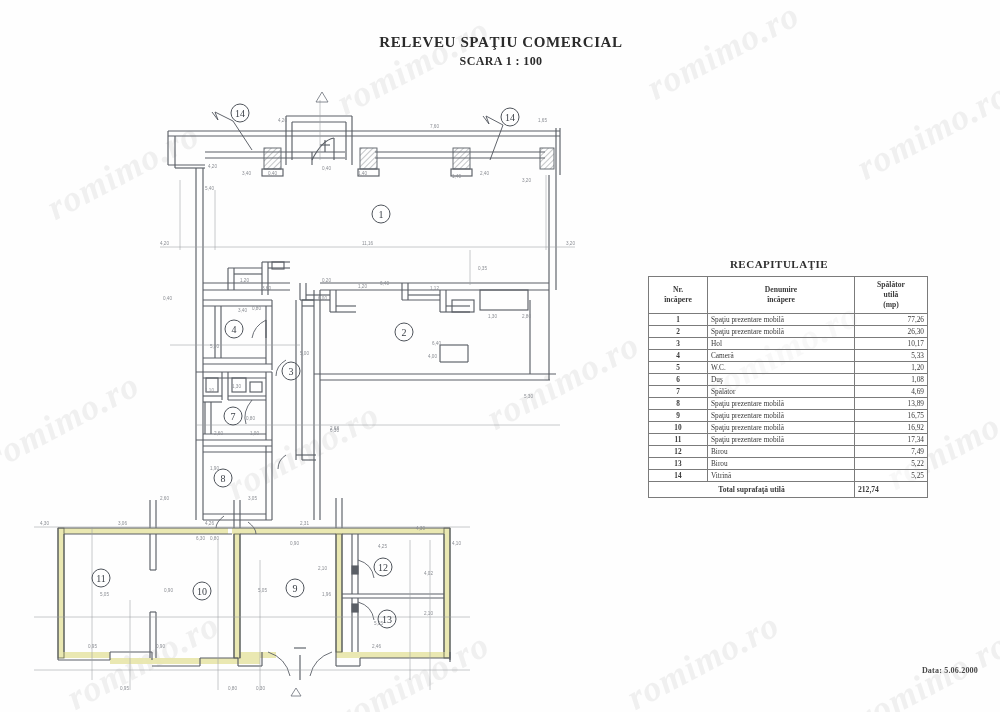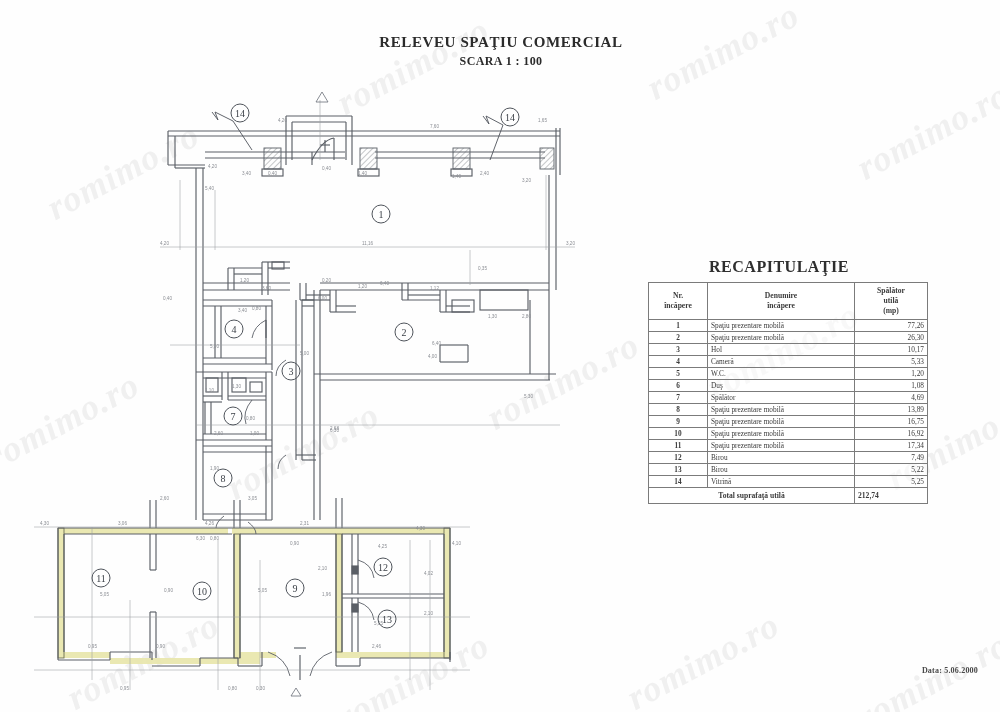--- a/index.html
+++ b/index.html
@@ -34,21 +34,21 @@
   }
   .title-sub{
     font-family:"Liberation Serif", serif;
     font-size:12px;font-weight:700;letter-spacing:.4px;color:#2b2b2b;margin-top:3px;
   }
   
   #drawing{position:absolute;left:0;top:0;width:640px;height:712px;z-index:10;}
   
   .tbl-wrap{position:absolute;left:648px;top:258px;width:262px;z-index:20;}
   .tbl-title{
-    text-align:center;font-size:16px;font-weight:700;letter-spacing:.5px;
+    text-align:center;font-size:11px;font-weight:700;letter-spacing:.5px;
     color:#2e2e2e;margin-bottom:6px;font-family:"Liberation Serif", serif;
   }
   table.recap{
     border-collapse:collapse;width:280px;
     font-family:"Liberation Serif", serif;
     color:#3a3a3a;
     background:rgba(255,255,255,0.55);
   }
   table.recap th,table.recap td{
     border:1px solid #7b7b7b;

